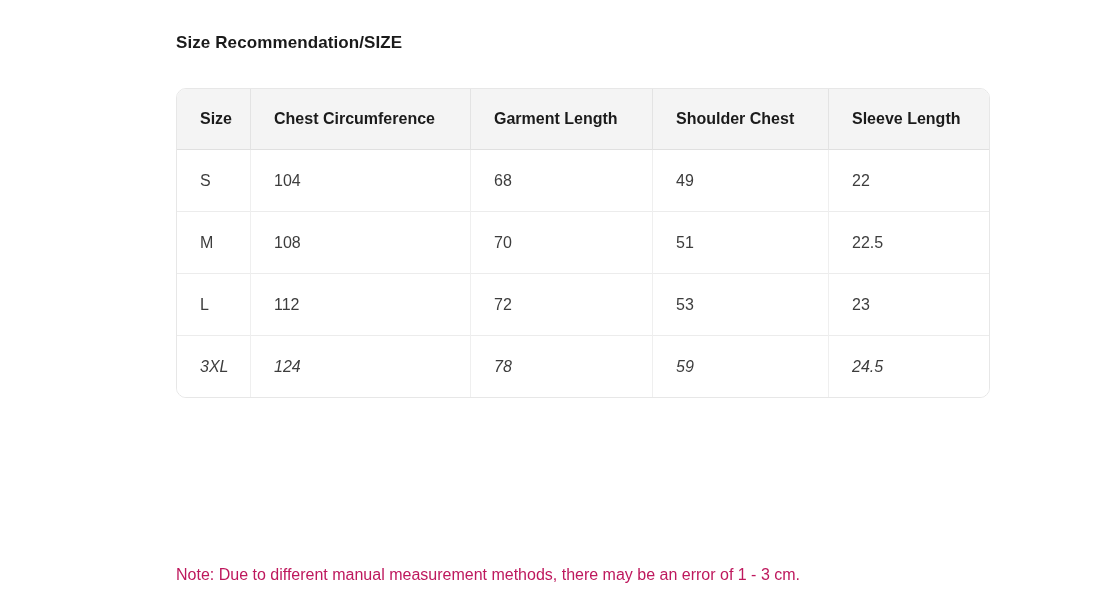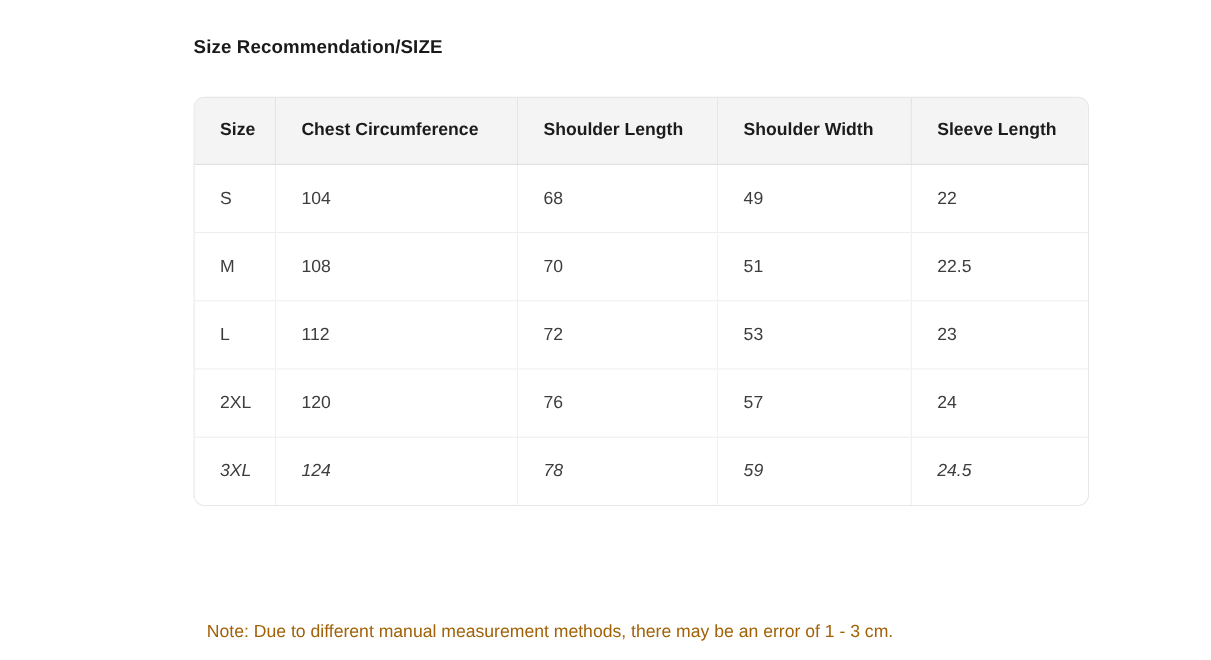--- a/index.html
+++ b/index.html
@@ -66,22 +66,21 @@
     vertical-align: middle;
     white-space: nowrap;
   }
   table.size-table td:last-child { border-right: none; }
   table.size-table tr:last-child td { border-bottom: none; font-style: italic; }
   .note-text {
     position: absolute;
     left: 176px;
     top: 566px;
     font-size: 16px;
-    color: #a16207;
-    margin-left: 12px;
+    color: #be185d;
   }
 </style>
 </head>
 <body>
 
 <div class="page">
 
   <div class="page-title">Size Recommendation/SIZE</div>
 
   <div class="size-table-wrap">
@@ -90,22 +89,22 @@
           <col style="width: 74px;">
           <col style="width: 220px;">
           <col style="width: 182px;">
           <col style="width: 176px;">
           <col style="width: 160px;">
         </colgroup>
       <thead>
         <tr>
             <th>Size</th>
             <th>Chest Circumference</th>
-            <th>Shoulder Length</th>
-            <th>Shoulder Width</th>
+            <th>Garment Length</th>
+            <th>Shoulder Chest</th>
             <th>Sleeve Length</th>
           </tr>
       </thead>
       <tbody>
           <tr>
             <td>S</td>
             <td>104</td>
             <td>68</td>
             <td>49</td>
             <td>22</td>
@@ -118,27 +117,20 @@
             <td>22.5</td>
           </tr>
           <tr>
             <td>L</td>
             <td>112</td>
             <td>72</td>
             <td>53</td>
             <td>23</td>
           </tr>
           <tr>
-            <td>2XL</td>
-            <td>120</td>
-            <td>76</td>
-            <td>57</td>
-            <td>24</td>
-          </tr>
-          <tr>
             <td>3XL</td>
             <td>124</td>
             <td>78</td>
             <td>59</td>
             <td>24.5</td>
           </tr>
         </tbody>
     </table>
   </div>
 

